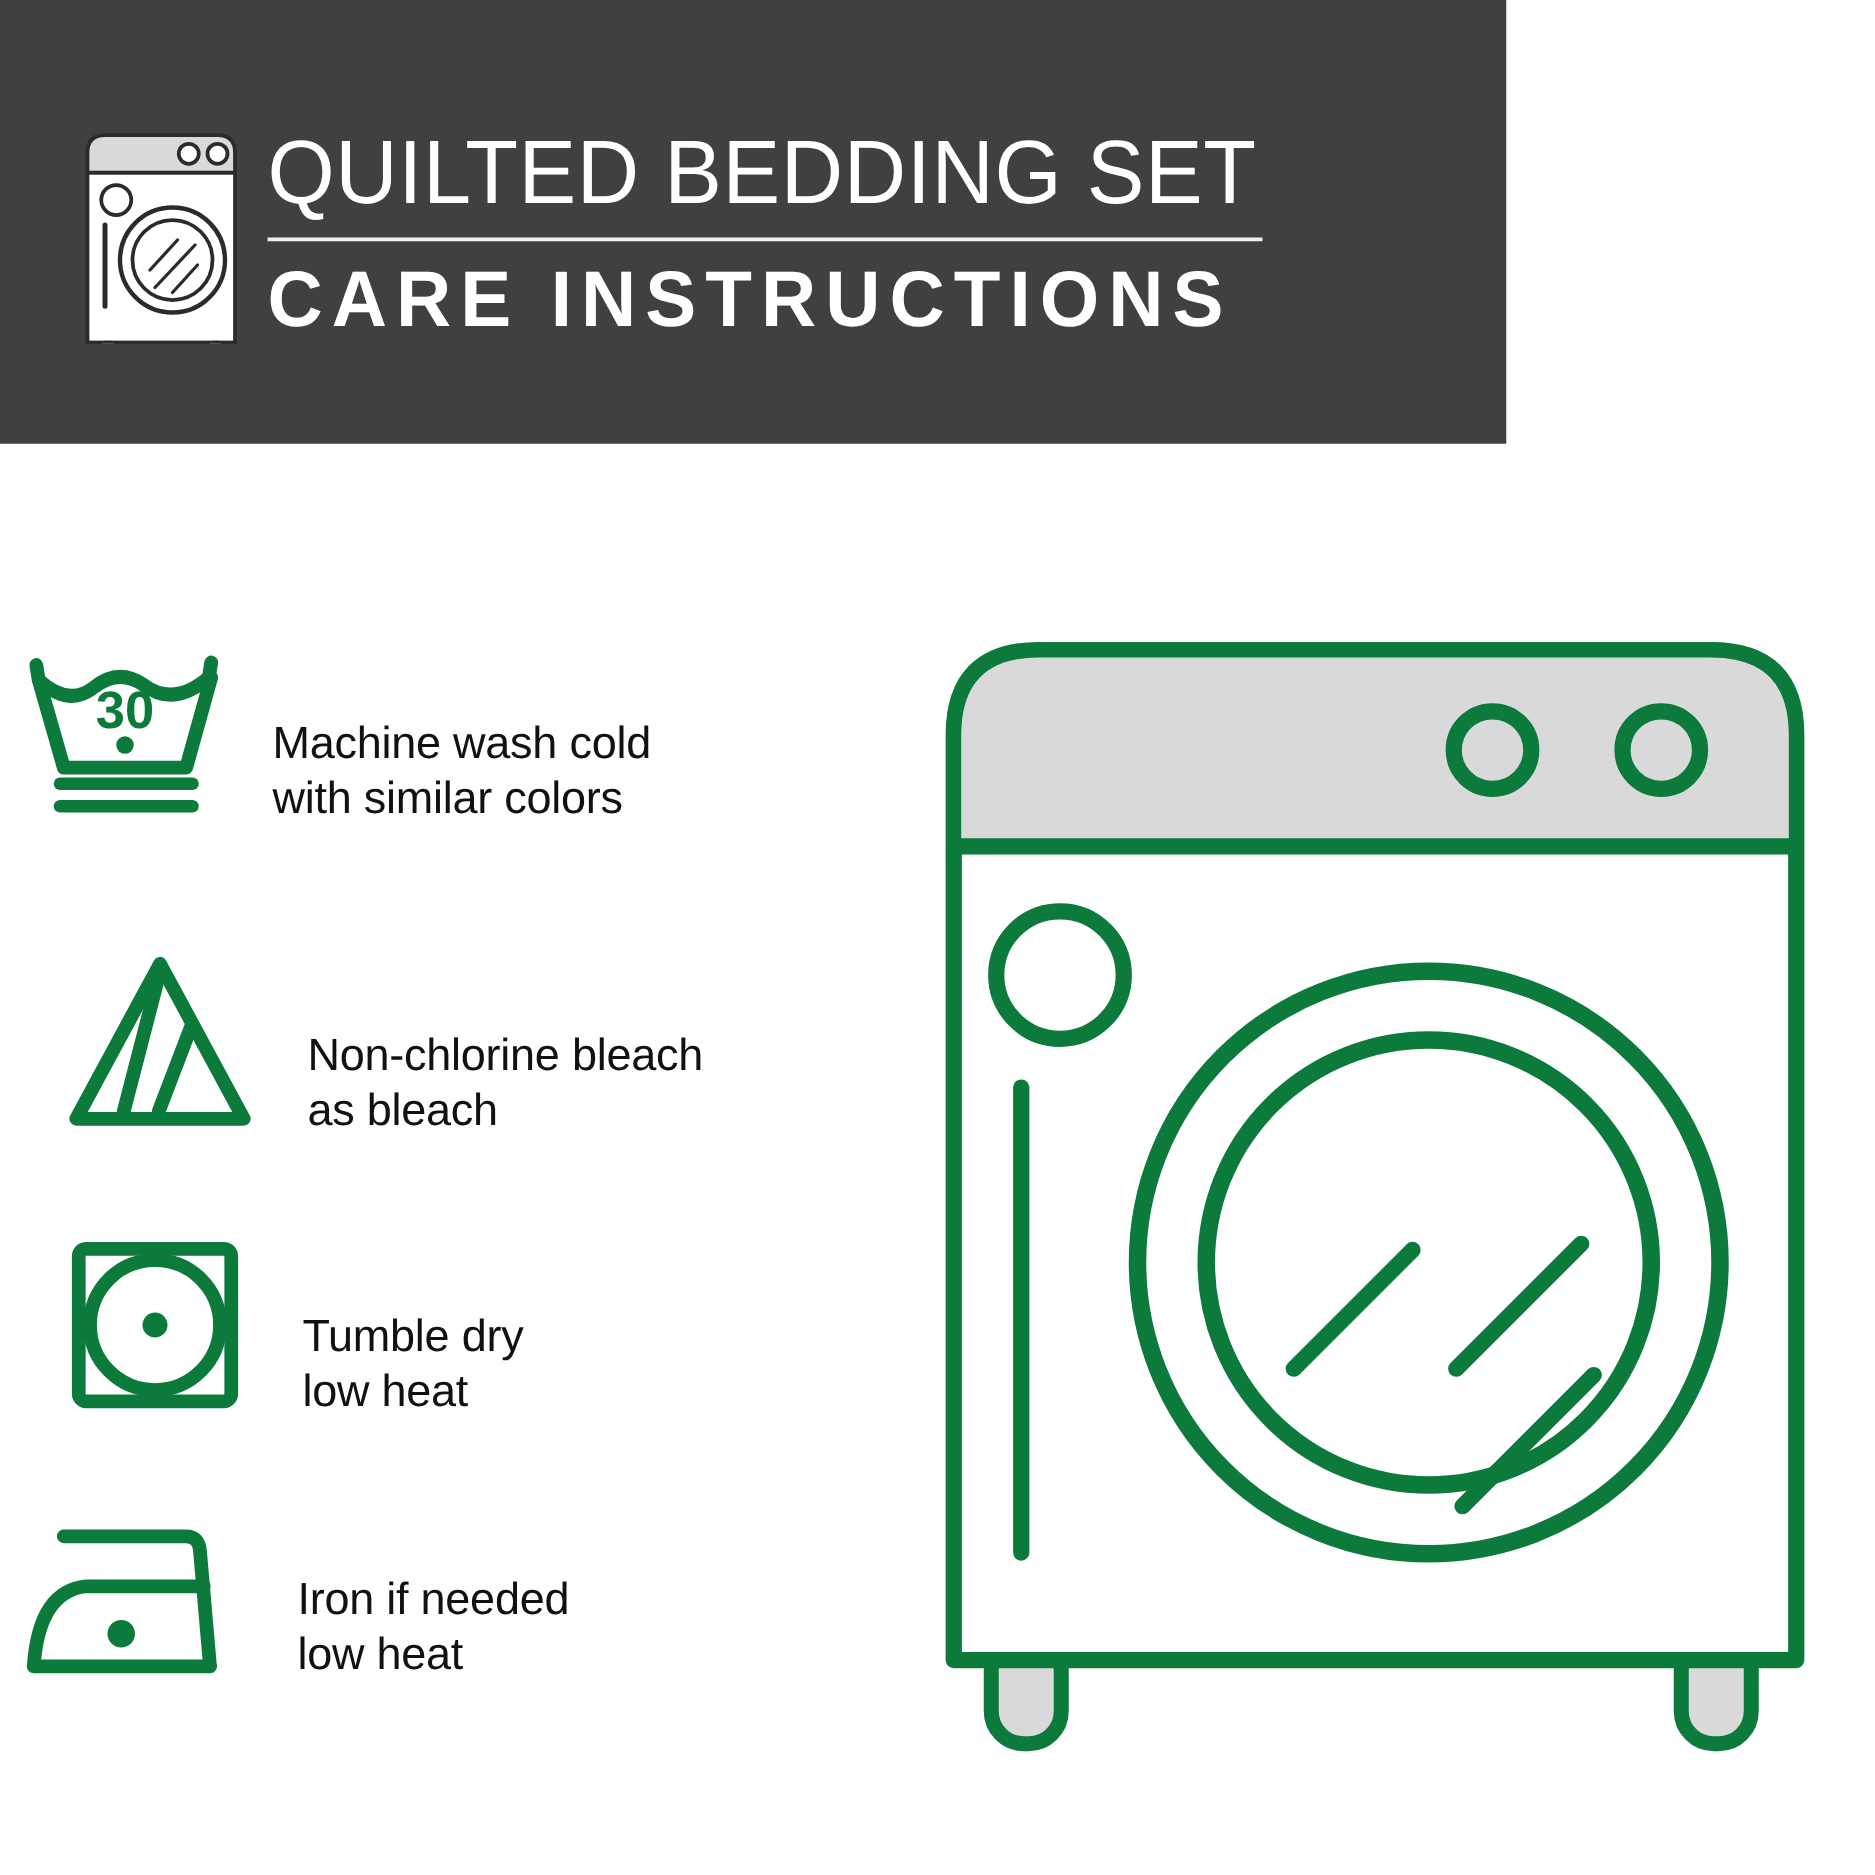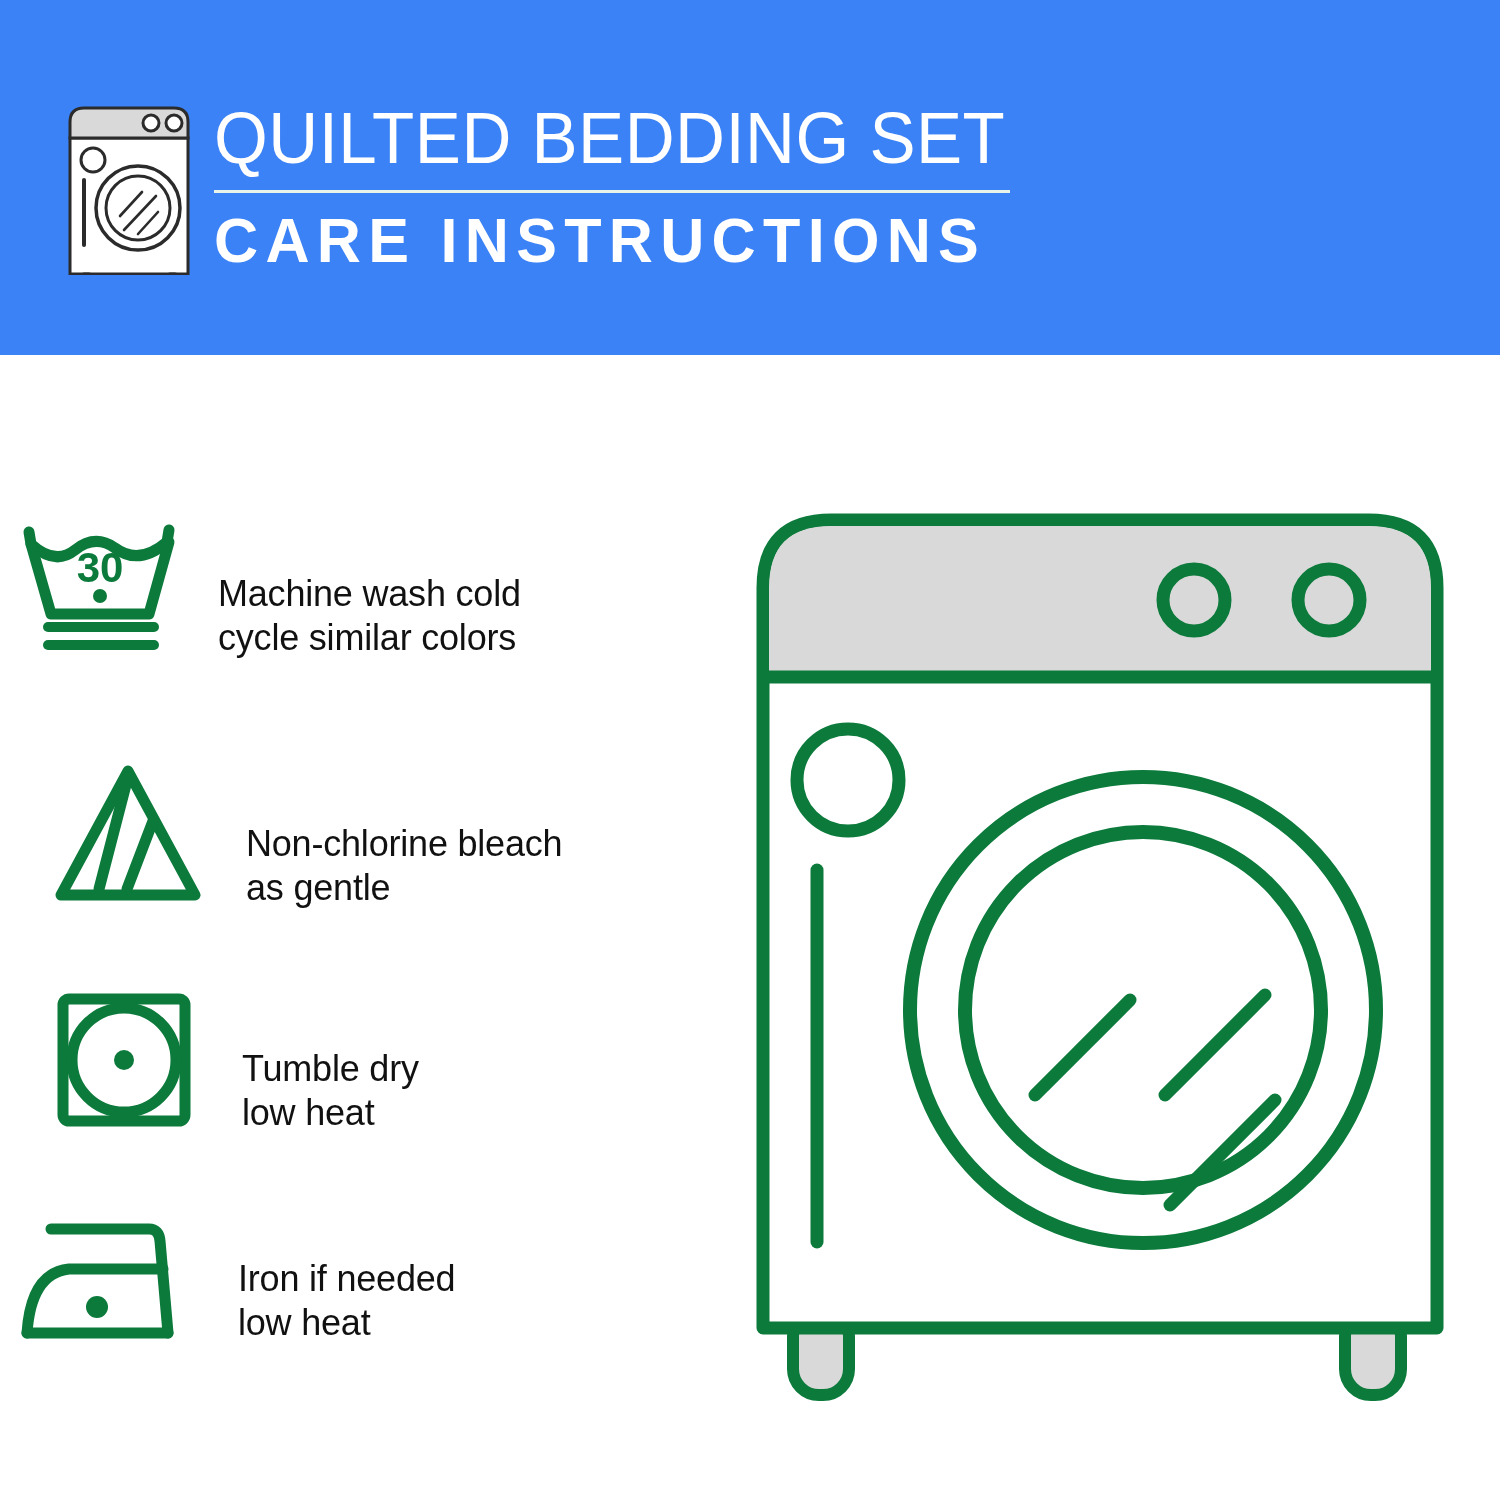--- a/index.html
+++ b/index.html
@@ -14,23 +14,23 @@
     overflow: hidden;
     font-family: "Liberation Sans", sans-serif;
     -webkit-font-smoothing: antialiased;
   }
 
   
   #header-band {
     position: absolute;
     left: 0;
     top: 0;
-    width: 1500px;
+    width: 1205px;
     height: 355px;
-    background: #3b82f6;
+    background: #404040;
   }
   #header-logo-icon {
     position: absolute;
     left: 58px;
     top: 100px;
     width: 148px;
     height: 175px;
   }
   #header-text-block {
     position: absolute;
@@ -163,37 +163,37 @@
           <path d="M16 34 L36 104 L134 104 L154 32"></path>
         </g>
         <text x="85" y="72" font-family="'Liberation Sans', sans-serif" font-size="42" font-weight="700" fill="#0b7a3b" text-anchor="middle">30</text>
         <circle cx="85" cy="86" r="7" fill="#0b7a3b"></circle>
         <rect x="28" y="112" width="116" height="10" rx="5" fill="#0b7a3b"></rect>
         <rect x="28" y="130" width="116" height="10" rx="5" fill="#0b7a3b"></rect>
       </svg>
     </div>
     <div class="care-row-text">
       <span class="tline">Machine wash cold</span>
-      <span class="tline">cycle similar colors</span>
+      <span class="tline">with similar colors</span>
     </div>
   </div>
 
   <div class="care-row" id="care-row-1">
     <div class="care-row-icon">
       <svg viewBox="0 0 170 155" width="170" height="155" aria-hidden="true">
         <g fill="none" stroke="#0b7a3b" stroke-width="11" stroke-linecap="round" stroke-linejoin="round">
           <path d="M85 16 L152 140 L18 140 Z"></path>
           <line x1="85" y1="22" x2="56" y2="134"></line>
           <line x1="110" y1="66" x2="84" y2="134"></line>
         </g>
       </svg>
     </div>
     <div class="care-row-text">
       <span class="tline">Non-chlorine bleach</span>
-      <span class="tline">as gentle</span>
+      <span class="tline">as bleach</span>
     </div>
   </div>
 
   <div class="care-row" id="care-row-2">
     <div class="care-row-icon">
       <svg viewBox="0 0 150 150" width="150" height="150" aria-hidden="true">
         <rect x="14" y="14" width="122" height="122" rx="6" fill="none" stroke="#0b7a3b" stroke-width="11"></rect>
         <circle cx="75" cy="75" r="52" fill="none" stroke="#0b7a3b" stroke-width="11"></circle>
         <circle cx="75" cy="75" r="10" fill="#0b7a3b"></circle>
       </svg>

